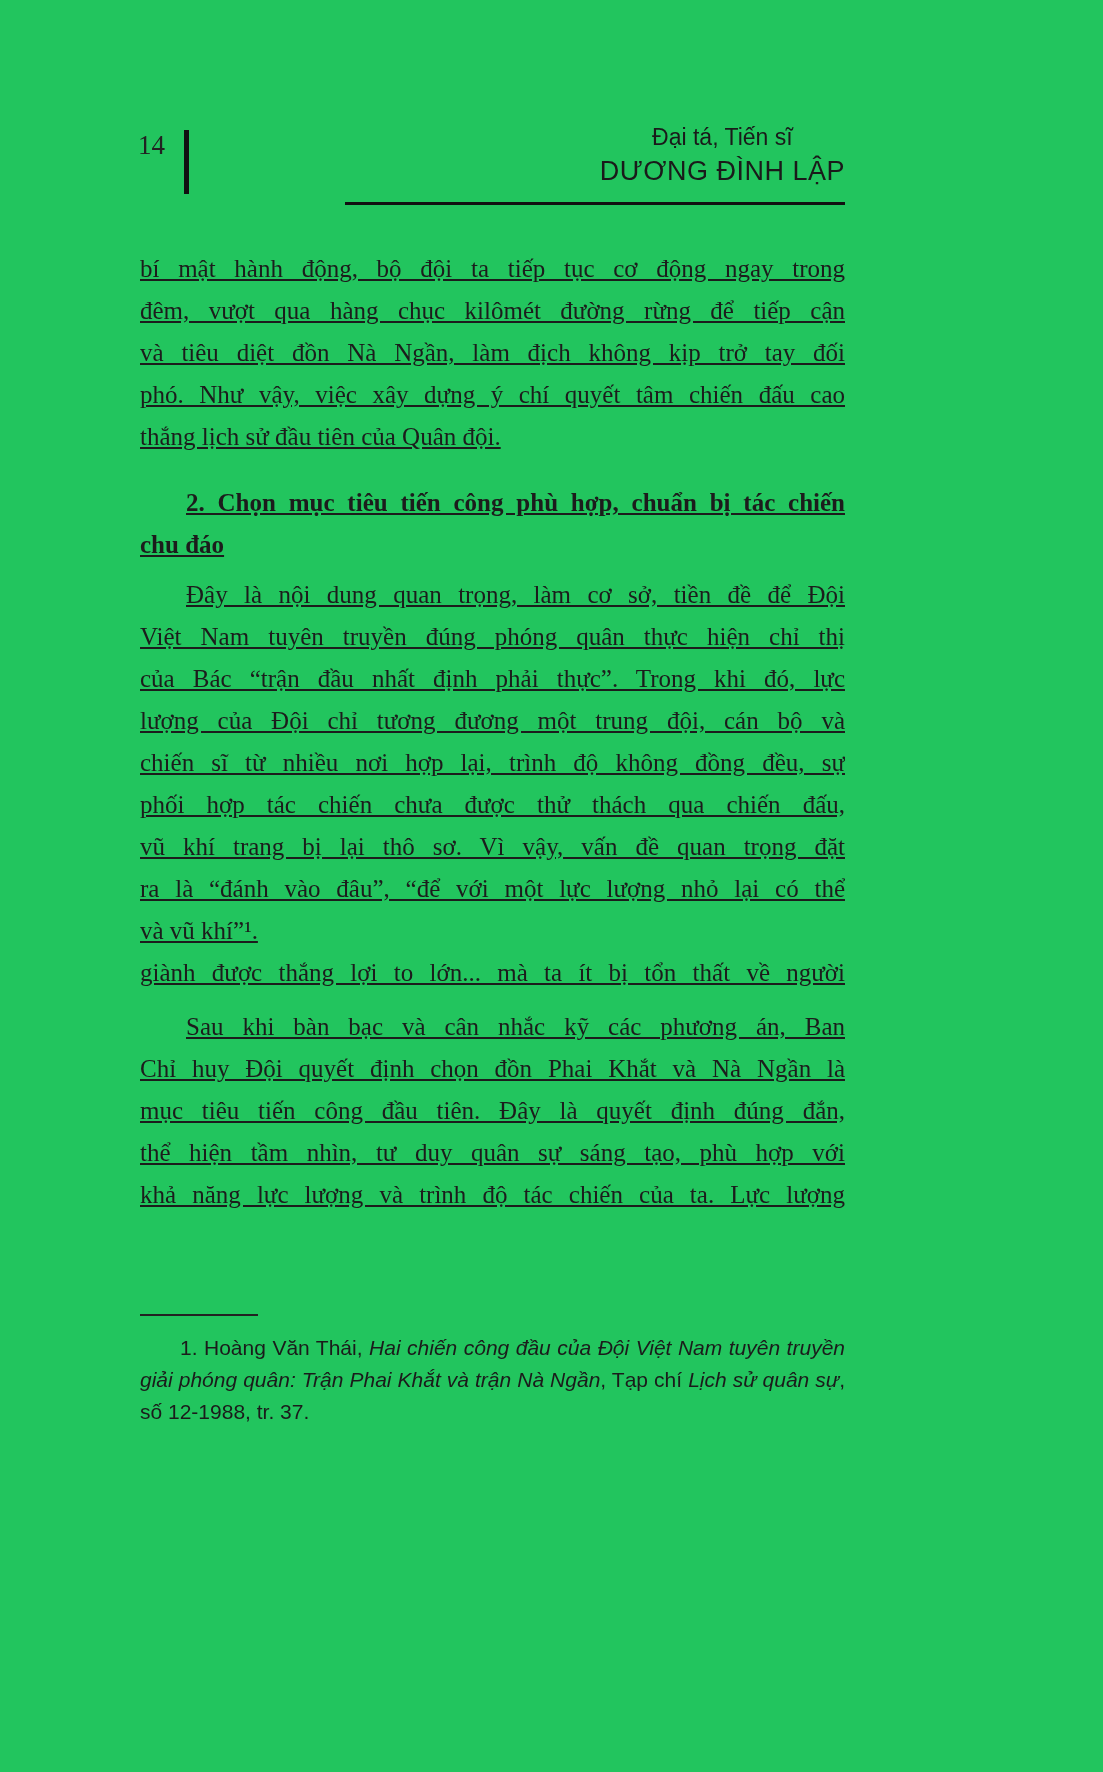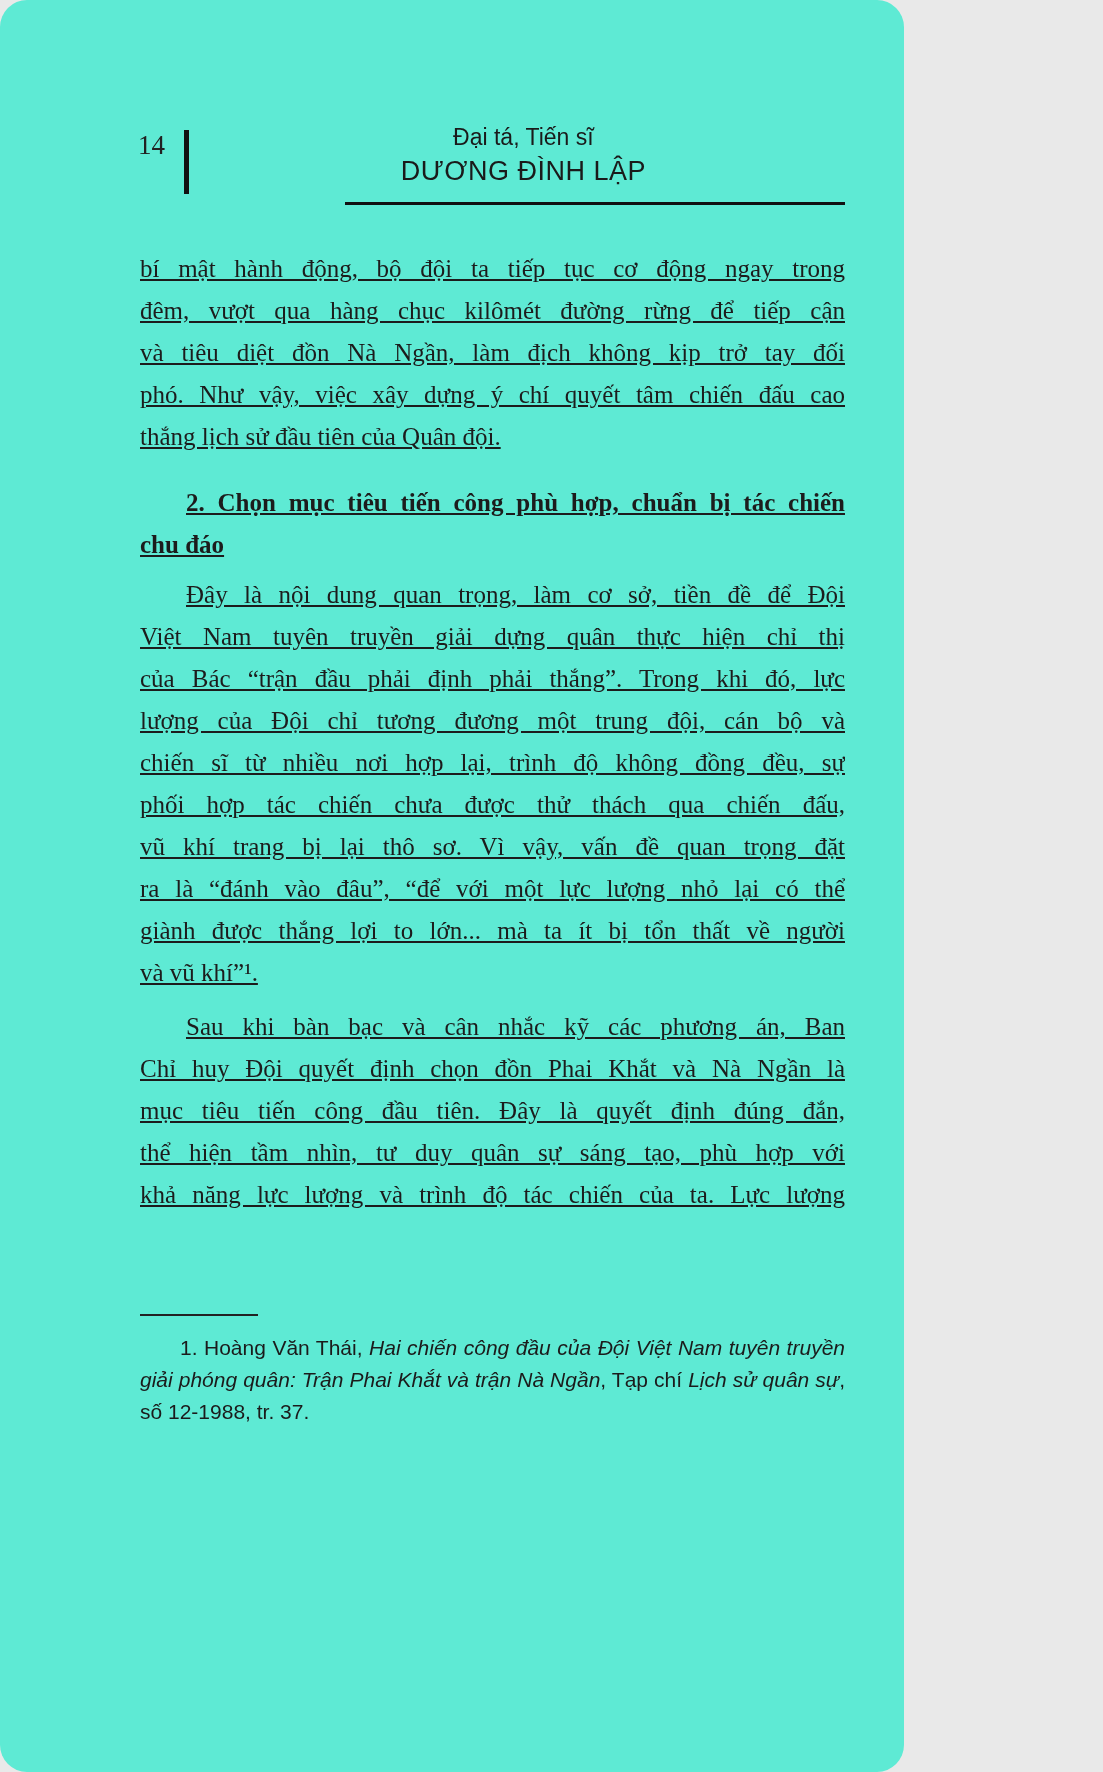--- a/index.html
+++ b/index.html
@@ -4,25 +4,24 @@
 <style>
   * { margin: 0; padding: 0; box-sizing: border-box; }
   html, body { background: #e9e9e9; }
   body {
     width: 1103px;
     font-family: "Liberation Serif", "DejaVu Serif", serif;
     color: #1c1c1c;
   }
   .page {
     position: relative;
-    width: 904px;
+    width: 1103px;
     height: 1772px;
-    background: #5eead4;
+    background: #22c55e;
     overflow: hidden;
-    border-radius: 27px;
   }
   
   .page-number {
     position: absolute;
     left: 138px;
     top: 130px;
     font-size: 27px;
     color: #222;
   }
   .vbar {
@@ -123,29 +122,29 @@
         <div class="line justify">và tiêu diệt đồn Nà Ngần, làm địch không kịp trở tay đối</div>
         <div class="line justify">phó. Như vậy, việc xây dựng ý chí quyết tâm chiến đấu cao</div>
         <div class="line">thắng lịch sử đầu tiên của Quân đội.</div>
       </div>
       <div class="block block-heading">
         <div class="line justify indent">2. Chọn mục tiêu tiến công phù hợp, chuẩn bị tác chiến</div>
         <div class="line">chu đáo</div>
       </div>
       <div class="block block-paragraph">
         <div class="line justify indent">Đây là nội dung quan trọng, làm cơ sở, tiền đề để Đội</div>
-        <div class="line justify">Việt Nam tuyên truyền giải dựng quân thực hiện chỉ thị</div>
-        <div class="line justify">của Bác “trận đầu phải định phải thắng”. Trong khi đó, lực</div>
+        <div class="line justify">Việt Nam tuyên truyền đúng phóng quân thực hiện chỉ thị</div>
+        <div class="line justify">của Bác “trận đầu nhất định phải thực”. Trong khi đó, lực</div>
         <div class="line justify">lượng của Đội chỉ tương đương một trung đội, cán bộ và</div>
         <div class="line justify">chiến sĩ từ nhiều nơi hợp lại, trình độ không đồng đều, sự</div>
         <div class="line justify">phối hợp tác chiến chưa được thử thách qua chiến đấu,</div>
         <div class="line justify">vũ khí trang bị lại thô sơ. Vì vậy, vấn đề quan trọng đặt</div>
         <div class="line justify">ra là “đánh vào đâu”, “để với một lực lượng nhỏ lại có thể</div>
+        <div class="line">và vũ khí”¹.</div>
         <div class="line justify">giành được thắng lợi to lớn... mà ta ít bị tổn thất về người</div>
-        <div class="line">và vũ khí”¹.</div>
       </div>
       <div class="block block-paragraph">
         <div class="line justify indent">Sau khi bàn bạc và cân nhắc kỹ các phương án, Ban</div>
         <div class="line justify">Chỉ huy Đội quyết định chọn đồn Phai Khắt và Nà Ngần là</div>
         <div class="line justify">mục tiêu tiến công đầu tiên. Đây là quyết định đúng đắn,</div>
         <div class="line justify">thể hiện tầm nhìn, tư duy quân sự sáng tạo, phù hợp với</div>
         <div class="line justify">khả năng lực lượng và trình độ tác chiến của ta. Lực lượng</div>
       </div>
     </main>
 

